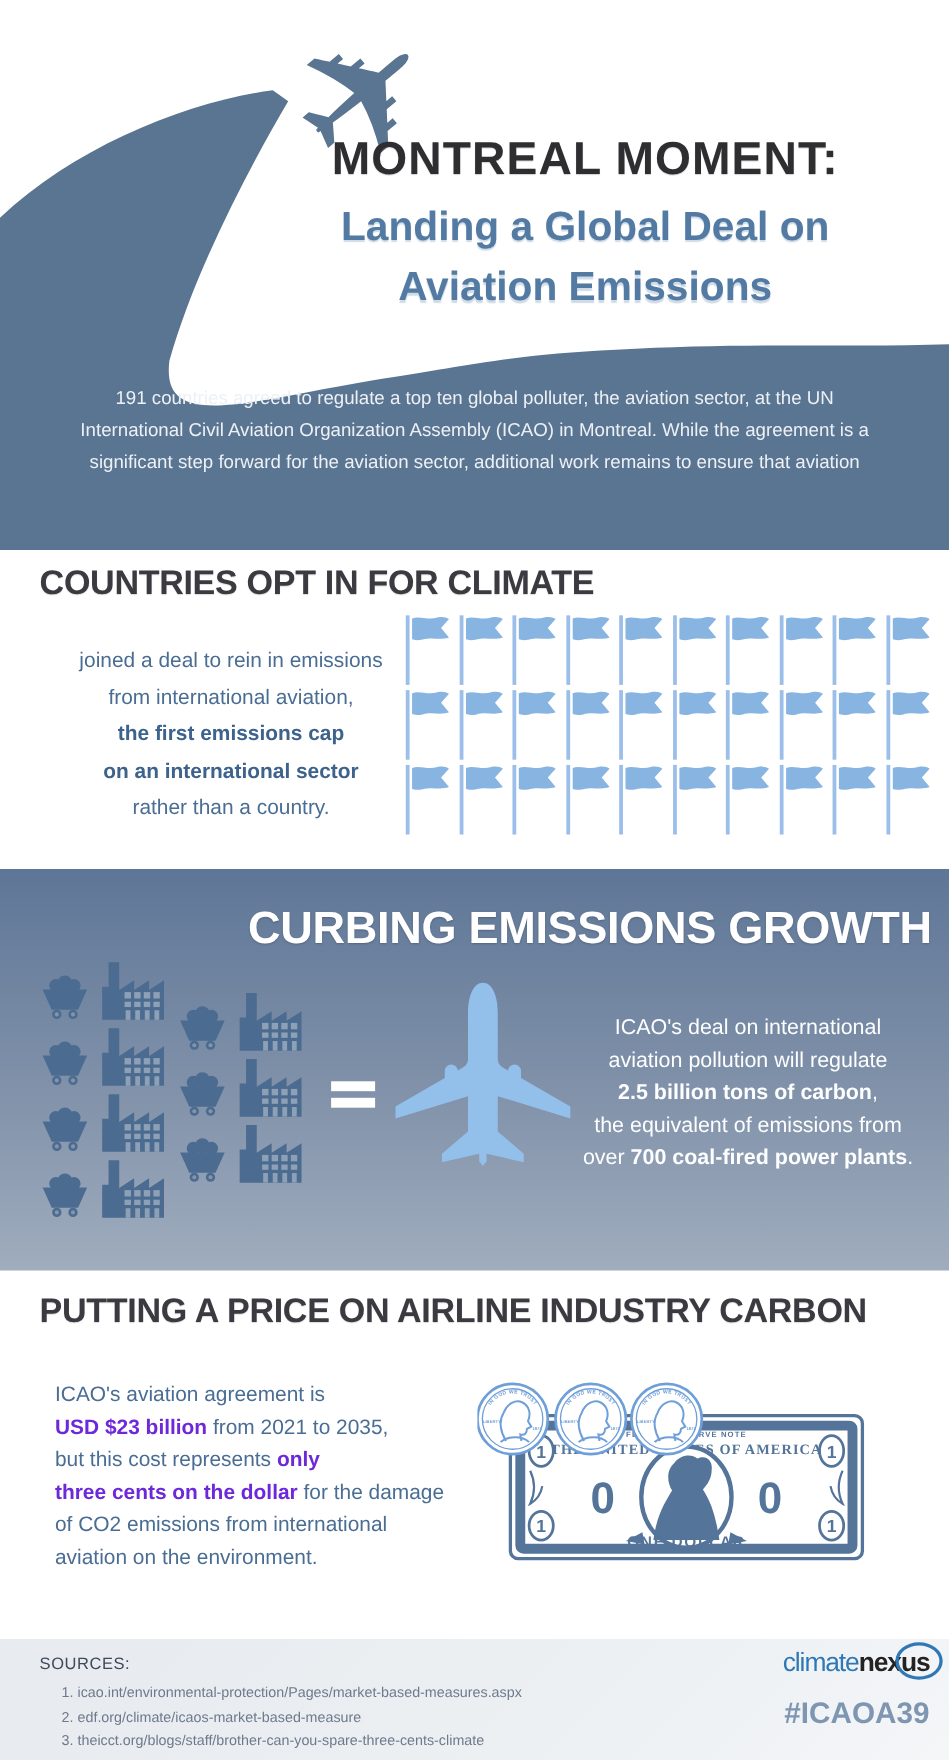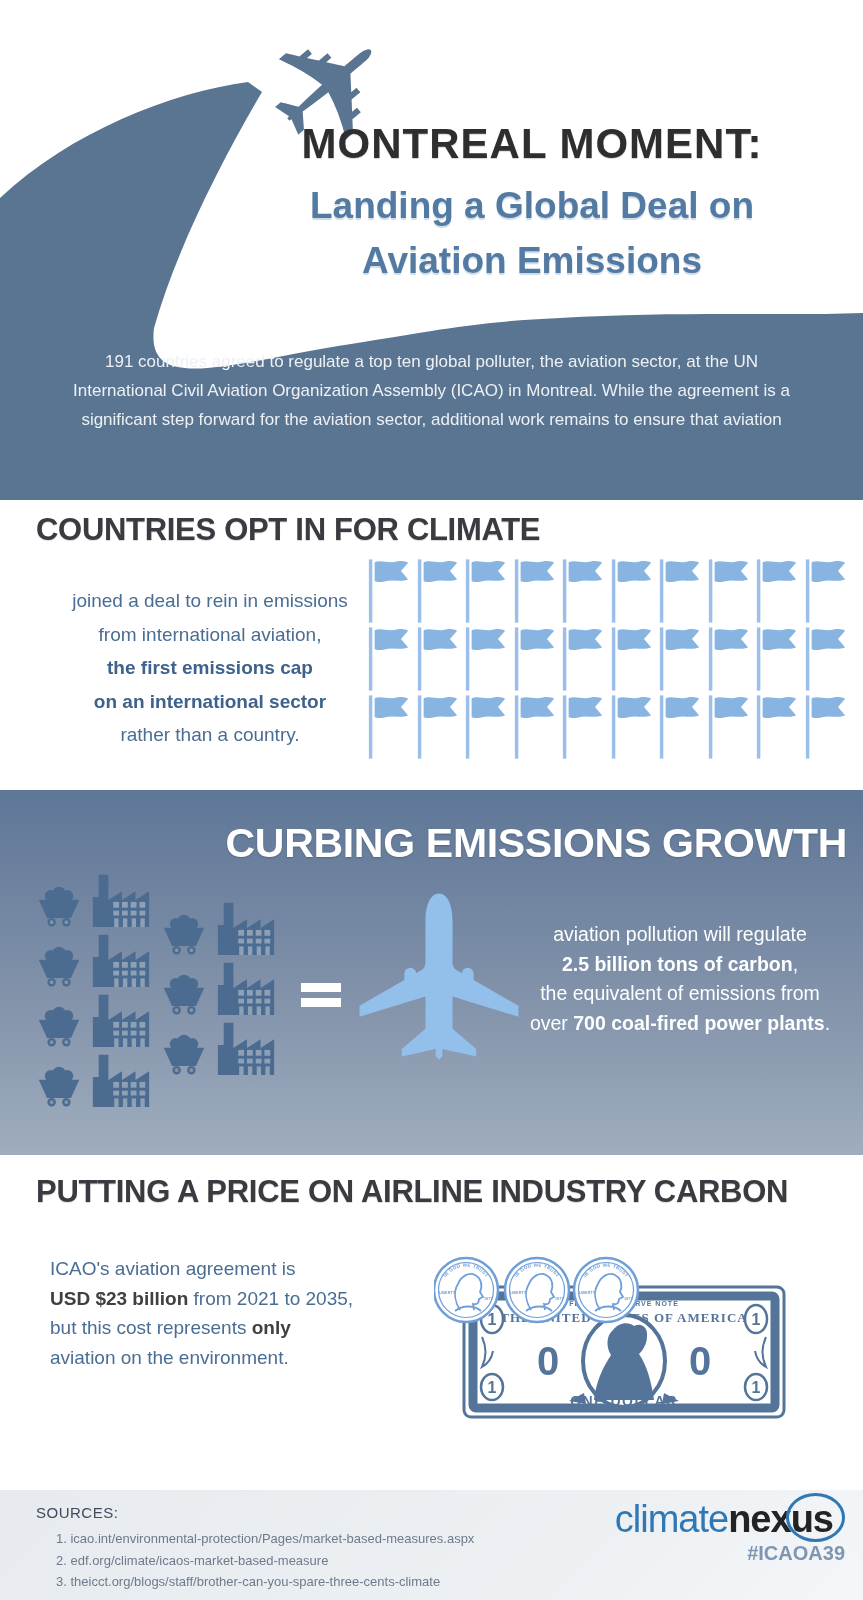--- a/index.html
+++ b/index.html
@@ -42,45 +42,45 @@
   #equals{left:301px;top:193px;position:absolute;}
   #equals div{width:40px;height:9px;background:#fff;margin-bottom:6px;}
   #plane2{position:absolute;left:350px;top:100px;width:178px;height:186px;}
   #curbing-text{position:absolute;left:500px;top:130px;width:360px;text-align:center;
                 color:#fdfeff;font-size:19.5px;line-height:29.5px;}
 
   
   #pricing-heading{left:36px;top:1174px;}
   #pricing-text{left:50px;top:1254px;width:400px;text-align:left;color:#4a6d94;
                 font-size:19px;line-height:29.5px;}
-  #pricing-text .b{color:#404040;}
+  #pricing-text .b{color:#6d28d9;}
   #bill-art{position:absolute;left:434px;top:1225px;width:366px;height:200px;}
   .bill-small{font-size:7px;font-weight:700;letter-spacing:1px;fill:#54749a;}
   .bill-top{font-family:"Liberation Serif",serif;font-size:13px;font-weight:700;
             letter-spacing:1px;fill:#54749a;}
   .bill-zero{font-size:40px;font-weight:700;fill:#54749a;text-anchor:middle;}
   .bill-one{font-size:16px;font-weight:700;fill:#54749a;text-anchor:middle;}
   .bill-bottom{font-size:14px;font-weight:700;letter-spacing:1.5px;fill:#54749a;text-anchor:middle;}
   .penny-top{font-size:4.6px;font-weight:700;fill:#6f9fd8;letter-spacing:.4px;}
   .penny-side{font-size:3.8px;font-weight:700;fill:#6f9fd8;}
 
   
   #footer{left:0;top:1490px;width:863px;height:110px;
           background:linear-gradient(135deg,#e7eaee 0%,#eef1f4 70%,#f4f6f8 100%);}
   #sources-label{position:absolute;left:36px;top:14px;font-size:15px;font-weight:400;
                  color:#3f4a5a;letter-spacing:.5px;}
   #sources-list{position:absolute;left:56px;top:38px;font-size:13px;line-height:21.5px;
                 color:#6e7a8c;}
-  #logo{position:absolute;right:30px;top:8px;font-size:38px;letter-spacing:-1px;white-space:nowrap;}
+  #logo{position:absolute;right:18px;top:8px;font-size:24px;letter-spacing:-1px;white-space:nowrap;}
   #logo .lg-climate{color:#2f78b5;font-weight:400;}
   #logo .lg-nex{color:#232323;font-weight:700;}
   .us-wrap{position:relative;display:inline-block;color:#232323;font-weight:700;}
   .us-wrap::after{content:"";position:absolute;left:-5px;top:-5px;right:-12px;bottom:-1px;
                   border:3px solid #2f78b5;border-radius:50%;}
-  #hashtag{position:absolute;right:18px;top:52px;font-size:20px;font-weight:700;color:#7e96b1;}
+  #hashtag{position:absolute;right:18px;top:52px;font-size:27px;font-weight:700;color:#7e96b1;}
 </style>
 </head>
 <body>
 
 <svg width="0" height="0" style="position:absolute" aria-hidden="true">
   <defs>
     <g id="flag-def">
       <rect x="3" y="0" width="3.6" height="66" fill="#9cbfe9"></rect>
       <path d="M9,3 C16,0 24,5 33,2 C38,1 41.5,2 44,3.5 L36.5,12 L44,21 C36,24 28,20.5 19,23 C14,24.2 10.5,23.5 9,22.5 Z" fill="#88b4e2"></path>
     </g>
@@ -306,32 +306,35 @@
       </div>
     <svg id="plane2" viewBox="0 0 200 220">
       <path fill="#93bfeb" d="M100,4 C110,4 116,18 116,36 L116,86 C116,90 118,93 121,95
         L194,137 L194,150 L116,126 L116,164 L144,188 L144,197 L104,188 L104,196
         L100,201 L96,196 L96,188 L56,197 L56,188 L84,164 L84,126 L6,150 L6,137
         L79,95 C82,93 84,90 84,86 L84,36 C84,18 90,4 100,4 Z"></path>
       <rect x="59" y="92" width="14" height="26" rx="7" fill="#93bfeb"></rect>
       <rect x="127" y="92" width="14" height="26" rx="7" fill="#93bfeb"></rect>
     </svg>
     <div id="curbing-text">
+        <div class="tline"><span>ICAO's deal on international</span></div>
         <div class="tline"><span>aviation pollution will regulate</span></div>
         <div class="tline"><span class="b">2.5 billion tons of carbon</span><span>,</span></div>
         <div class="tline"><span>the equivalent of emissions from</span></div>
         <div class="tline"><span>over </span><span class="b">700 coal-fired power plants</span><span>.</span></div>
       </div>
   </div>
 
   <div class="abs h2" id="pricing-heading">PUTTING A PRICE ON AIRLINE INDUSTRY CARBON</div>
   <div class="abs" id="pricing-text">
       <div class="tline"><span>ICAO's aviation agreement is</span></div>
       <div class="tline"><span class="b">USD $23 billion</span><span> from 2021 to 2035,</span></div>
       <div class="tline"><span>but this cost represents </span><span class="b">only</span></div>
+      <div class="tline"><span class="b">three cents on the dollar</span><span> for the damage</span></div>
+      <div class="tline"><span>of CO2 emissions from international</span></div>
       <div class="tline"><span>aviation on the environment.</span></div>
     </div>
 
   <svg id="bill-art" viewBox="0 0 366 200">
 
     <g>
       <rect x="30" y="62" width="320" height="130" rx="7" fill="#ffffff" stroke="#54749a" stroke-width="3"></rect>
       <rect x="39" y="71" width="302" height="112" rx="3" fill="none" stroke="#54749a" stroke-width="9"></rect>
       <text class="bill-small" x="190" y="81" text-anchor="middle">FEDERAL RESERVE NOTE</text>
       <text class="bill-top" x="190" y="97" text-anchor="middle">THE UNITED STATES OF AMERICA</text>

